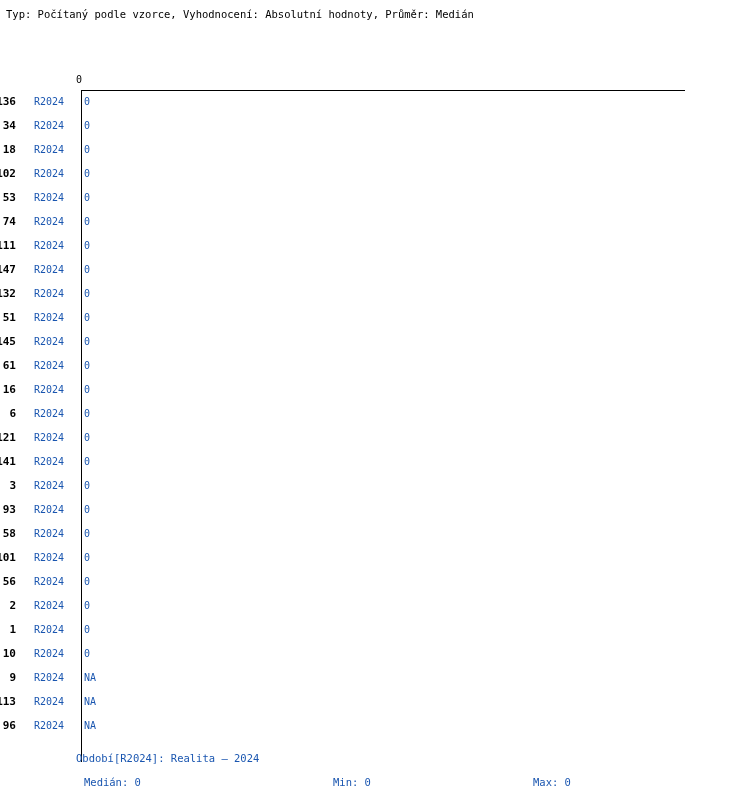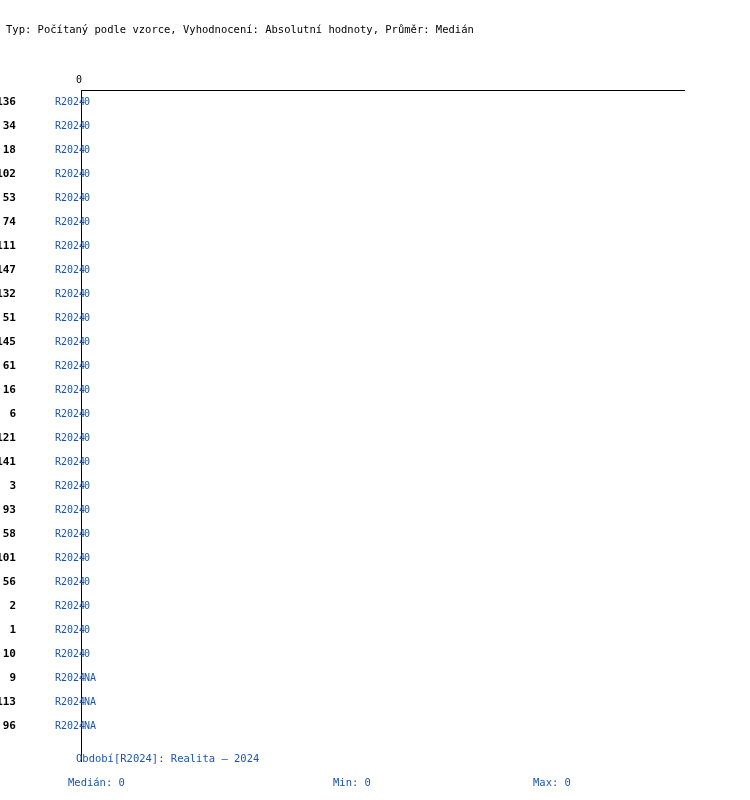--- a/index.html
+++ b/index.html
@@ -20,21 +20,21 @@
   }
   .title-line {
     font-size: 14.5px;
     font-weight: bold;
     line-height: 21px;
     white-space: nowrap;
   }
   .subtitle-line {
     font-size: 10.5px;
     line-height: 17px;
-    margin-top: 17px;
+    margin-top: 2px;
     white-space: nowrap;
   }
   .plot {
     position: absolute;
     left: 0;
     top: 74px;
     width: 750px;
     height: 660px;
   }
   .axis-top-label {
@@ -77,21 +77,21 @@
     right: 666px;
     width: 60px;
     text-align: right;
     font-size: 11px;
     font-weight: bold;
     color: #000000;
     white-space: nowrap;
   }
   .row .period {
     position: absolute;
-    left: 55px;
+    left: 34px;
     width: 30px;
     text-align: left;
     font-size: 10px;
     color: #1a56b0;
     white-space: nowrap;
   }
   .row .value {
     position: absolute;
     left: 84px;
     font-size: 10px;
@@ -118,21 +118,21 @@
     top: 24px;
     width: 750px;
     height: 16px;
   }
   .stats span {
     position: absolute;
     font-size: 10.5px;
     color: #1a56b0;
     white-space: nowrap;
   }
-  .stat-median { left: 68px; }
+  .stat-median { left: 84px; }
   .stat-min { left: 333px; }
   .stat-max { left: 533px; }
 </style>
 </head>
 <body>
 
 <div class="header">
   <div class="subtitle-line">Typ: Počítaný podle vzorce, Vyhodnocení: Absolutní hodnoty, Průměr: Medián</div>
 </div>
 

